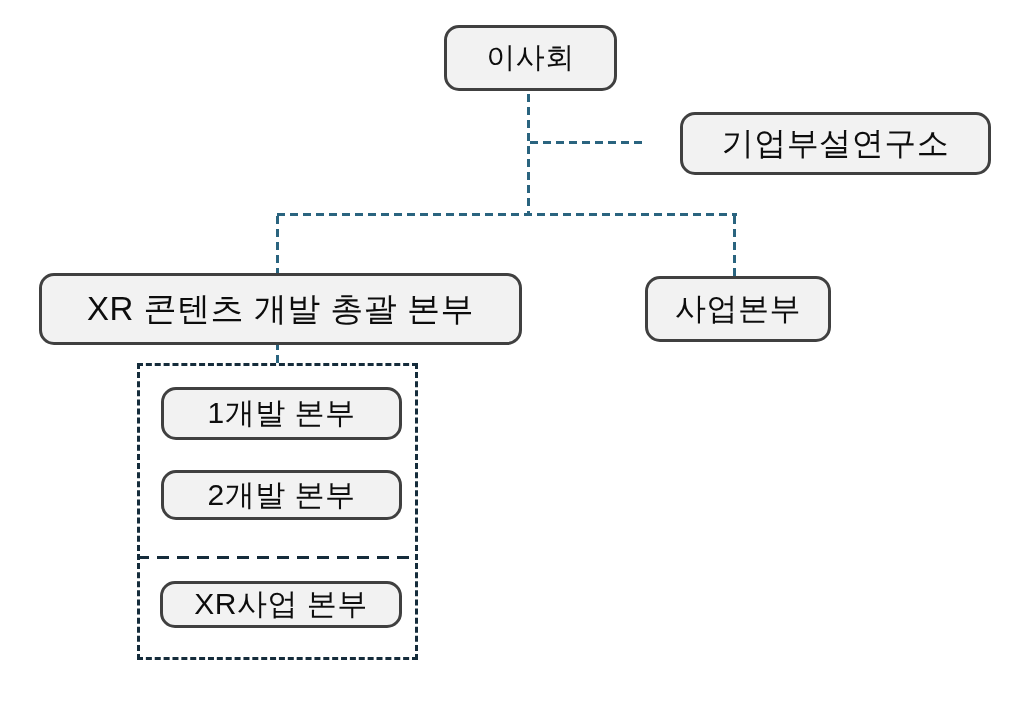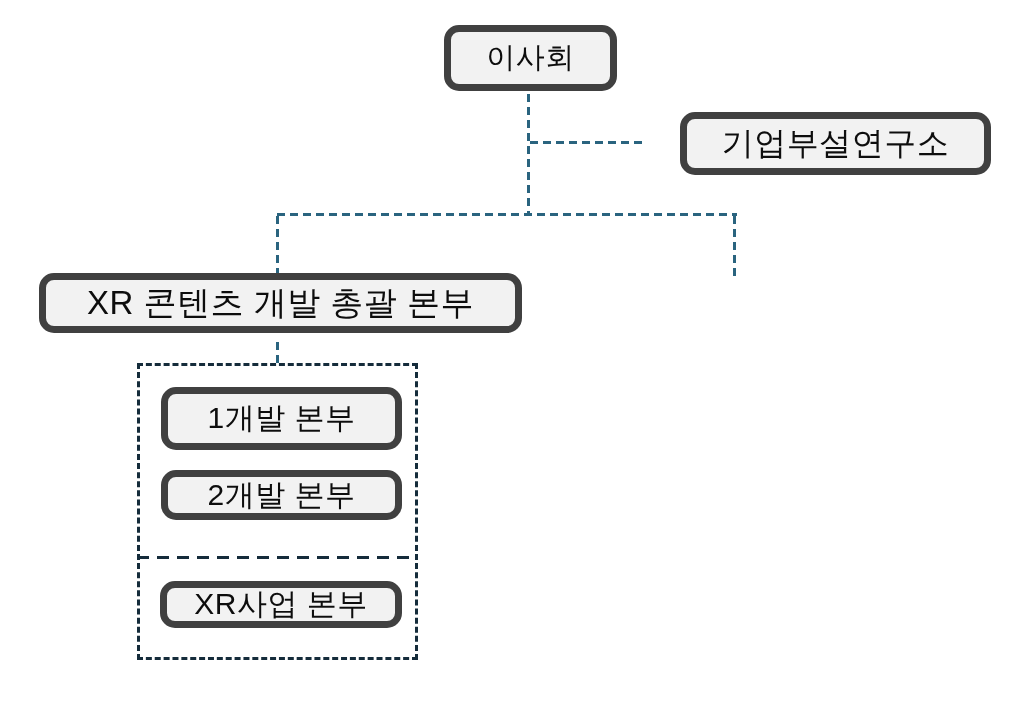--- a/index.html
+++ b/index.html
@@ -13,34 +13,34 @@
     height: 713px;
     background: #ffffff;
     overflow: hidden;
     font-family: "Liberation Sans", "DejaVu Sans", sans-serif;
   }
   
   .node {
     position: absolute;
     box-sizing: border-box;
     background: #f2f2f2;
-    border: 7px solid #404040;
+    border: 3px solid #404040;
     border-radius: 15px;
     display: flex;
     align-items: center;
     justify-content: center;
     color: #0d0d0d;
     white-space: nowrap;
     letter-spacing: 0.5px;
   }
   #node-board        { left: 444px; top: 25px;  width: 173px; height: 66px; font-size: 29px; }
   #node-research     { left: 646px; top: 112px; width: 311px; height: 63px; font-size: 32px; margin-left: 34px; }
-  #node-xr-hq        { left: 39px;  top: 273px; width: 483px; height: 60px; font-size: 33px; }
+  #node-xr-hq        { left: 39px;  top: 273px; width: 483px; height: 72px; font-size: 33px; }
   #node-business-hq  { left: 645px; top: 276px; width: 186px; height: 66px; font-size: 31px; }
-  #node-dev1         { left: 161px; top: 387px; width: 241px; height: 63px; font-size: 30px; }
+  #node-dev1         { left: 161px; top: 387px; width: 241px; height: 53px; font-size: 30px; }
   #node-dev2         { left: 161px; top: 470px; width: 241px; height: 50px; font-size: 30px; }
   #node-xr-business  { left: 160px; top: 581px; width: 242px; height: 47px; font-size: 30px; }
 
   
   .conn-v {
     position: absolute;
     width: 3px;
     background: repeating-linear-gradient(to bottom, #2a647f 0 8px, transparent 8px 13px);
   }
   .conn-h {
@@ -81,17 +81,18 @@
   <div class="conn-v" id="conn-xr-v"></div>
   <div class="conn-v" id="conn-biz-v"></div>
   <div class="conn-v" id="conn-xr2-v"></div>
 
   <div id="group-container"></div>
   <div id="group-divider"></div>
 
   <div class="node" id="node-board">이사회</div>
   <div class="node" id="node-research">기업부설연구소</div>
   <div class="node" id="node-xr-hq">XR 콘텐츠 개발 총괄 본부</div>
+  <div class="node" id="node-business-hq">사업본부</div>
   <div class="node" id="node-dev1">1개발 본부</div>
   <div class="node" id="node-dev2">2개발 본부</div>
   <div class="node" id="node-xr-business">XR사업 본부</div>
 
 </div>
 
 </body></html>

